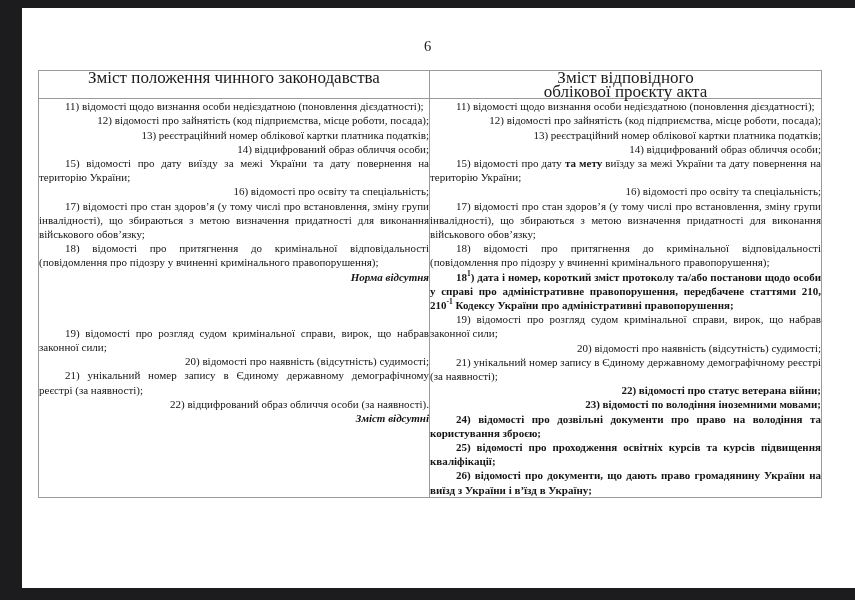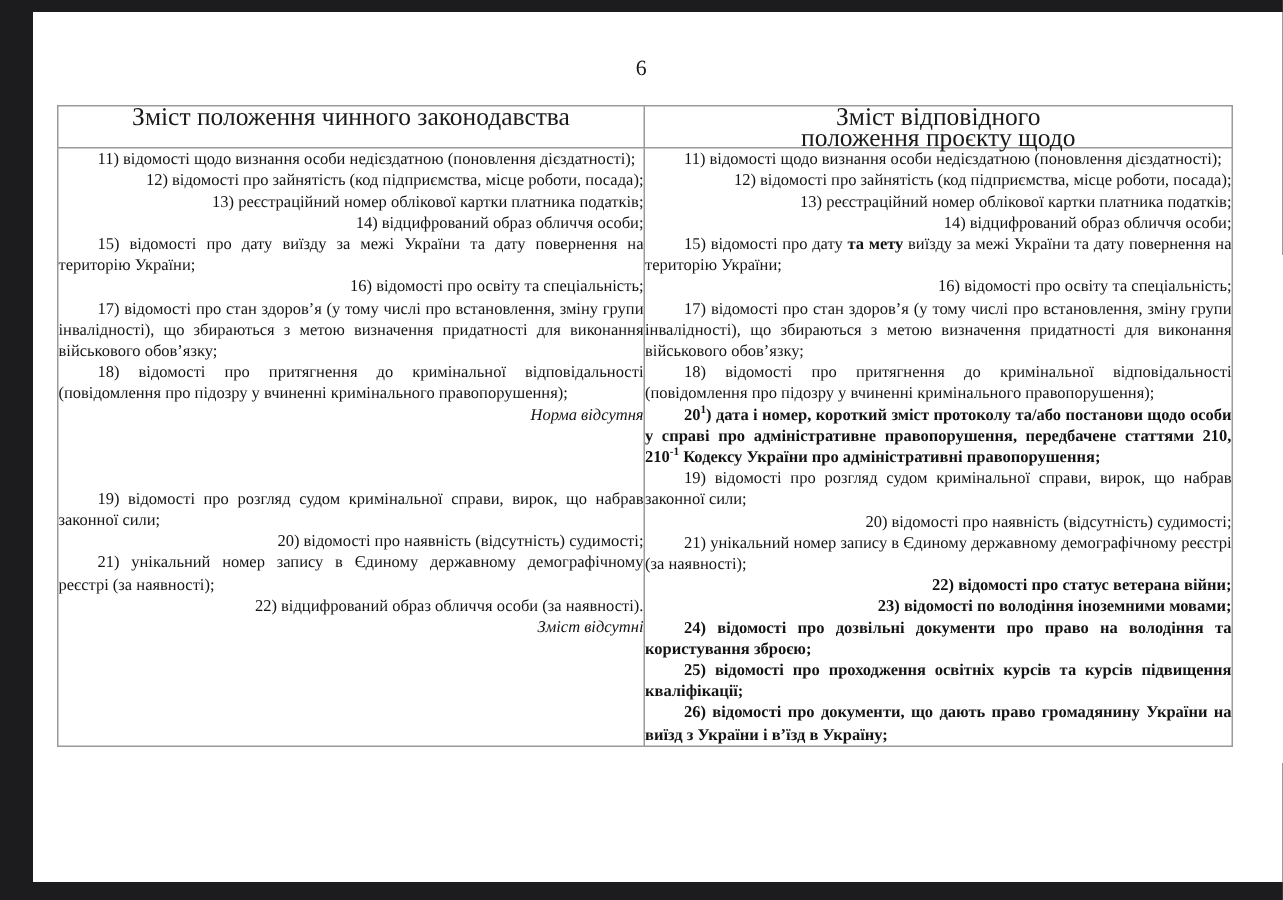--- a/index.html
+++ b/index.html
@@ -75,21 +75,21 @@
   p.item {
     margin: 0;
     text-indent: 26px;
     text-align: justify;
   }
   p.item.nojust {
     text-align: right;
   }
   .bold { font-weight: bold; }
   .italic { }
-  .bolditalic { font-weight: normal; font-style: italic; }
+  .bolditalic { font-weight: bold; font-style: italic; }
   sup {
     font-size: 0.68em;
     vertical-align: super;
     line-height: 0;
   }
   .spacer-block {
     height: 42px;
   }
 </style>
 </head>
@@ -99,21 +99,21 @@
   <div class="page">
 
     <div class="page-number">6</div>
 
     <table class="doc-table">
       <thead>
         <tr>
           <th class="col-head cell-left">Зміст положення чинного законодавства</th>
           <th class="col-head cell-right">
             <span>Зміст відповідного</span><br>
-            <span>положення проєкту щодо</span>
+            <span>облікової проєкту акта</span>
           </th>
         </tr>
       </thead>
       <tbody>
         <tr>
 
           <td class="col-body cell-left">
             <p class="item">11) відомості щодо визнання особи недієздатною (поновлення дієздатності);</p>
             <p class="item nojust">12) відомості про зайнятість (код підприємства, місце роботи, посада);</p>
             <p class="item nojust">13) реєстраційний номер облікової картки платника податків;</p>
@@ -138,21 +138,21 @@
             <p class="item nojust">12) відомості про зайнятість (код підприємства, місце роботи, посада);</p>
             <p class="item nojust">13) реєстраційний номер облікової картки платника податків;</p>
             <p class="item nojust">14) відцифрований образ обличчя особи;</p>
 
             <p class="item"><span>15) відомості про дату </span><span class="bold">та мету</span><span> виїзду за межі України та дату повернення на територію України;</span></p>
 
             <p class="item nojust">16) відомості про освіту та спеціальність;</p>
             <p class="item">17) відомості про стан здоров’я (у тому числі про встановлення, зміну групи інвалідності), що збираються з метою визначення придатності для виконання військового обов’язку;</p>
             <p class="item">18) відомості про притягнення до кримінальної відповідальності (повідомлення про підозру у вчиненні кримінального правопорушення);</p>
 
-            <p class="item bold"><span>20</span><sup>1</sup><span>) дата і номер, короткий зміст протоколу та/або постанови щодо особи у справі про адміністративне правопорушення, передбачене статтями 210, 210</span><sup>-1</sup><span> Кодексу України про адміністративні правопорушення;</span></p>
+            <p class="item bold"><span>18</span><sup>1</sup><span>) дата і номер, короткий зміст протоколу та/або постанови щодо особи у справі про адміністративне правопорушення, передбачене статтями 210, 210</span><sup>-1</sup><span> Кодексу України про адміністративні правопорушення;</span></p>
 
             <p class="item">19) відомості про розгляд судом кримінальної справи, вирок, що набрав законної сили;</p>
             <p class="item nojust">20) відомості про наявність (відсутність) судимості;</p>
             <p class="item">21) унікальний номер запису в Єдиному державному демографічному реєстрі (за наявності);</p>
 
             <p class="item bold nojust">22) відомості про статус ветерана війни;</p>
             <p class="item bold nojust">23) відомості по володіння іноземними мовами;</p>
             <p class="item bold">24) відомості про дозвільні документи про право на володіння та користування зброєю;</p>
             <p class="item bold">25) відомості про проходження освітніх курсів та курсів підвищення кваліфікації;</p>
             <p class="item bold">26) відомості про документи, що дають право громадянину України на виїзд з України і в’їзд в Україну;</p>

